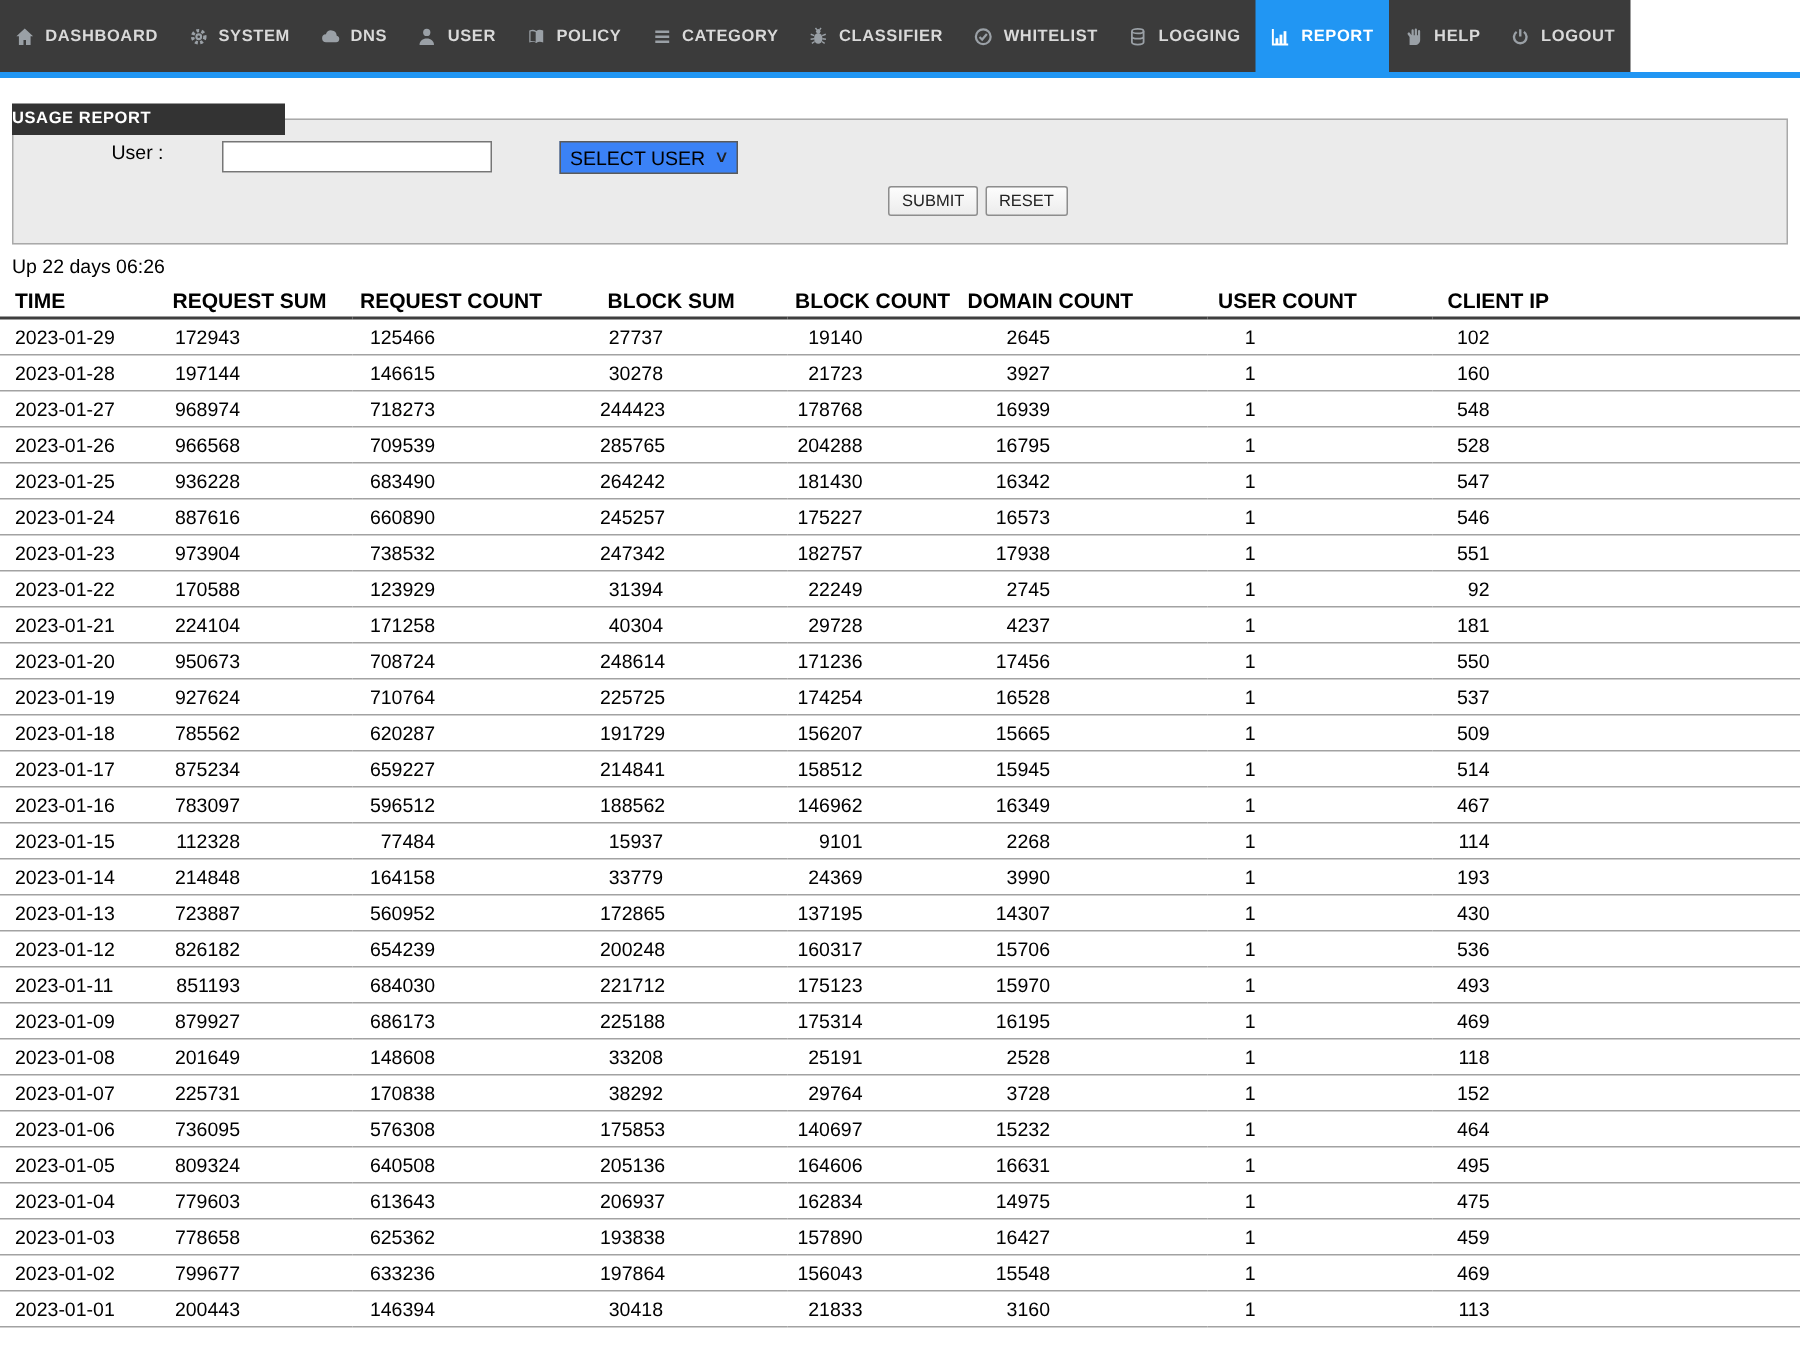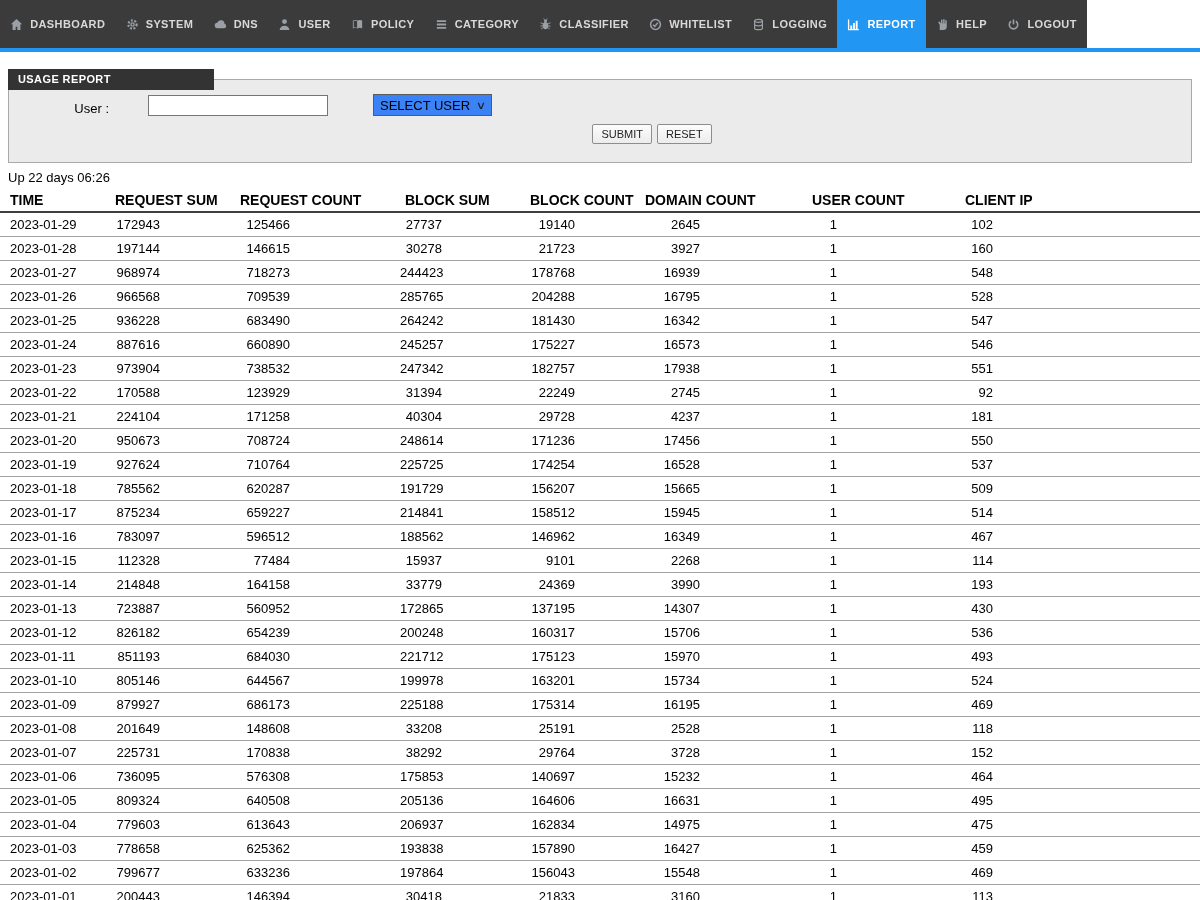--- a/index.html
+++ b/index.html
@@ -29,25 +29,25 @@
   .accent-bar { width: 1200px; height: 4px; background: #2196f3; }
 
   
   .panel {
     position: relative; margin: 27px 8px 0 8px;
     background: #ebebeb; border: 1px solid #a9a9a9;
     padding: 14px 0 18px 0;
   }
   .panel-tab {
     position: absolute; top: -11px; left: -1px;
-    width: 206px; height: 21px; line-height: 21px;
+    width: 182px; height: 21px; line-height: 21px;
     background: #333; color: #fff; font-size: 11px; font-weight: bold;
-    letter-spacing: .4px; padding-left: 10px;
-  }
-  .form-row { display: flex; align-items: flex-end; gap: 35px; }
+    letter-spacing: .4px; padding-left: 0;
+  }
+  .form-row { display: flex; align-items: flex-start; gap: 35px; }
   .form-label {
     width: 100px; text-align: right; font-size: 13px; margin-right: 4px;
     color: #000;
   }
   .user-input {
     width: 180px; height: 21px; border: 1px solid #767676; background: #fff;
     font-size: 13px; padding: 0 4px; font-family: "Liberation Sans", sans-serif;
   }
   .select-box {
     margin-left: 10px; height: 22px; border: 1px solid #5a5a5a; background: #3b82f6;
@@ -438,30 +438,20 @@
         <td class="c0">2023-01-11</td>
         <td class="c1 num">851193</td>
         <td class="c2 num">684030</td>
         <td class="c3 num">221712</td>
         <td class="c4 num">175123</td>
         <td class="c5 num">15970</td>
         <td class="c6 num">1</td>
         <td class="c7 num">493</td>
       </tr>
       <tr>
-        <td class="c0">2023-01-10</td>
-        <td class="c1 num">805146</td>
-        <td class="c2 num">644567</td>
-        <td class="c3 num">199978</td>
-        <td class="c4 num">163201</td>
-        <td class="c5 num">15734</td>
-        <td class="c6 num">1</td>
-        <td class="c7 num">524</td>
-      </tr>
-      <tr>
         <td class="c0">2023-01-09</td>
         <td class="c1 num">879927</td>
         <td class="c2 num">686173</td>
         <td class="c3 num">225188</td>
         <td class="c4 num">175314</td>
         <td class="c5 num">16195</td>
         <td class="c6 num">1</td>
         <td class="c7 num">469</td>
       </tr>
       <tr>

